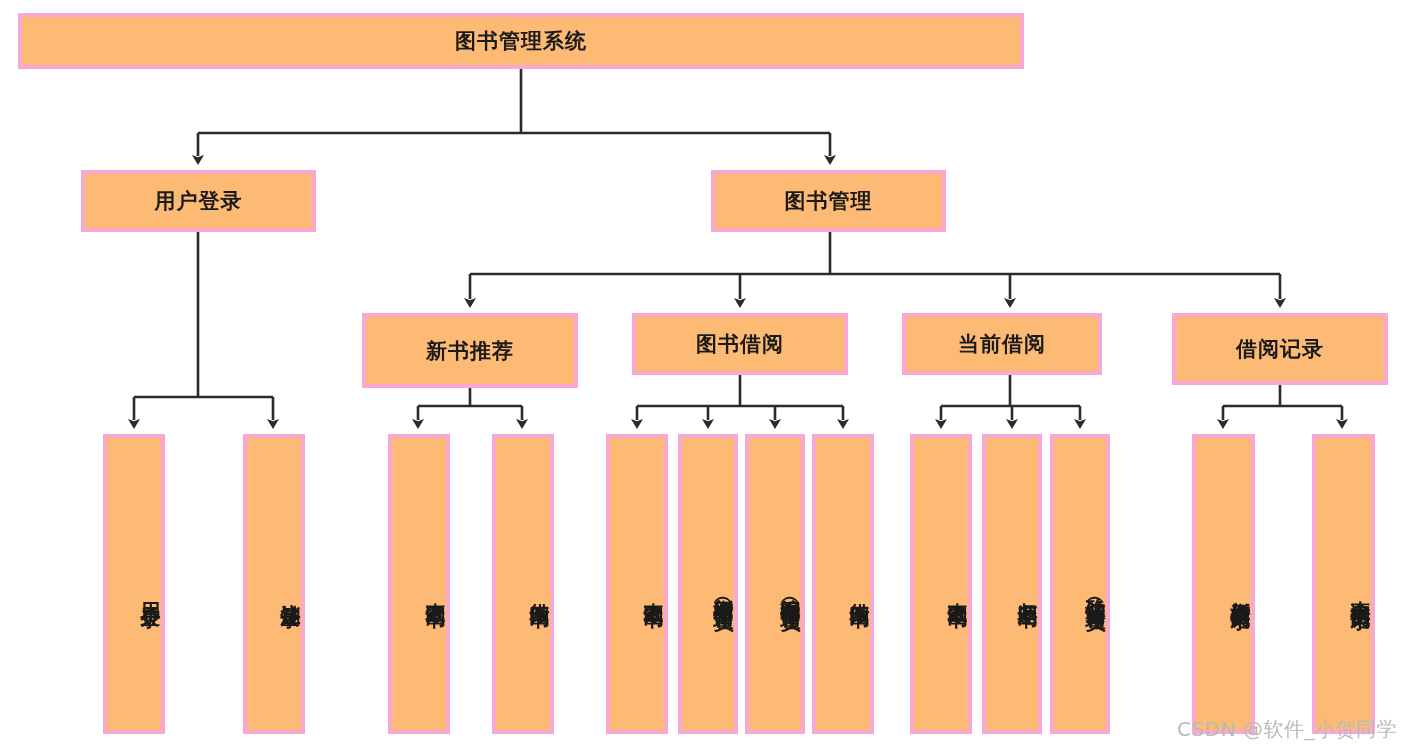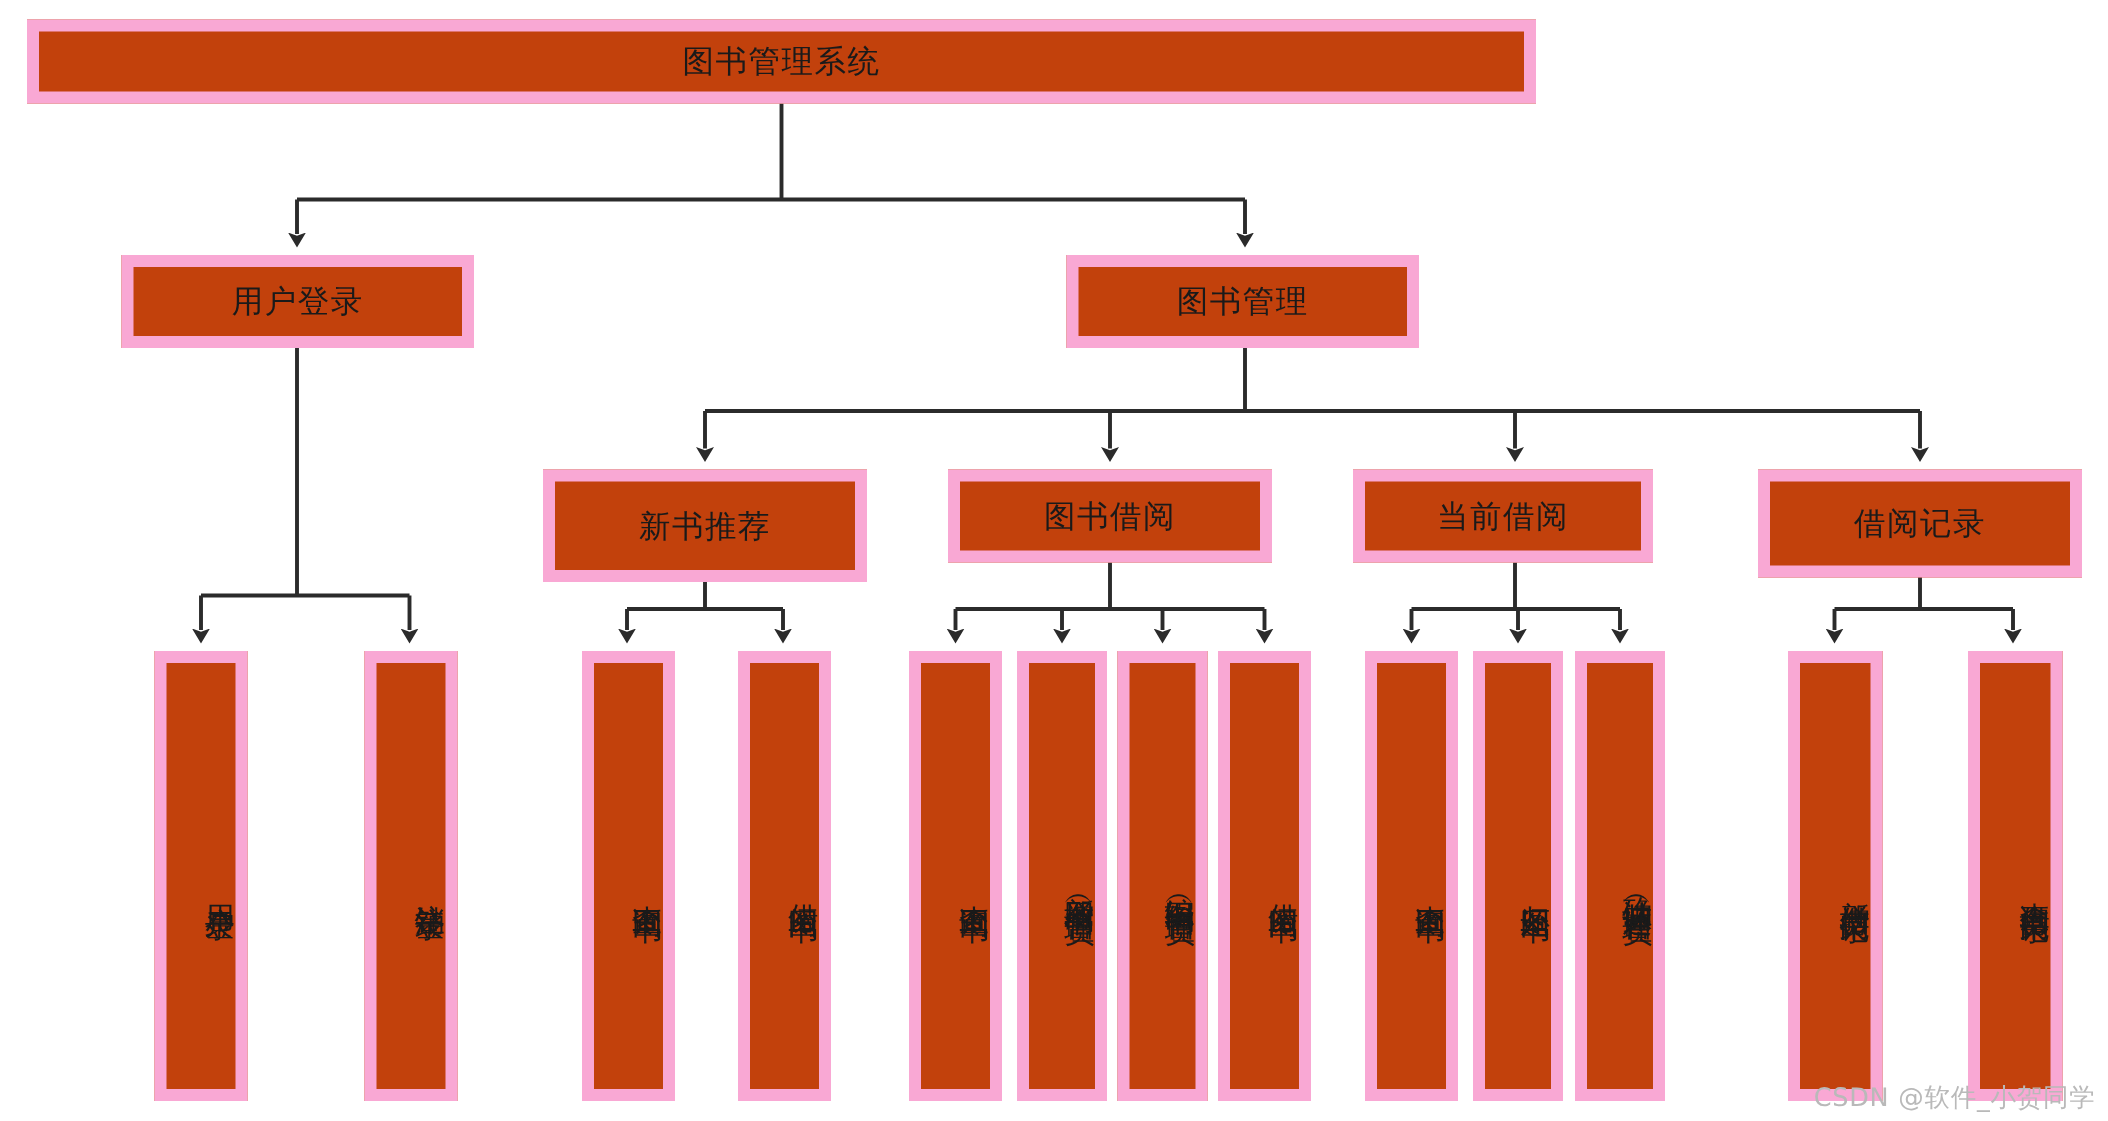--- a/index.html
+++ b/index.html
@@ -21,26 +21,27 @@
     position: absolute;
     left: 0;
     top: 0;
     width: 1405px;
     height: 747px;
     pointer-events: none;
   }
   .node {
     position: absolute;
     box-sizing: border-box;
-    background: #c2410c;
-    border: 8px solid #f9a8d4;
+    background: #fdba74;
+    border: 4px solid #f9a8d4;
     display: flex;
     align-items: center;
     justify-content: center;
     color: #1a1a1a;
+    font-weight: bold;
   }
   .node.horiz {
     font-size: 21px;
     letter-spacing: 1px;
   }
   .node.vert {
     writing-mode: vertical-rl;
     text-orientation: upright;
     font-size: 20px;
     letter-spacing: 2px;
@@ -53,21 +54,21 @@
     white-space: pre-line;
   }
   .node.vert .lbl {
     writing-mode: vertical-rl;
     text-orientation: upright;
   }
   #watermark {
     position: absolute;
     right: 8px;
     bottom: 4px;
-    font-size: 17px;
+    font-size: 20px;
     color: #b9b9b9;
     letter-spacing: 0.5px;
     user-select: none;
   }
 </style>
 </head>
 <body>
 
 <div id="stage">
 

